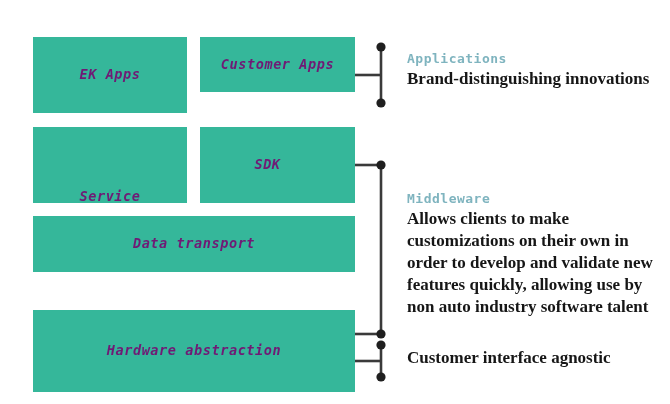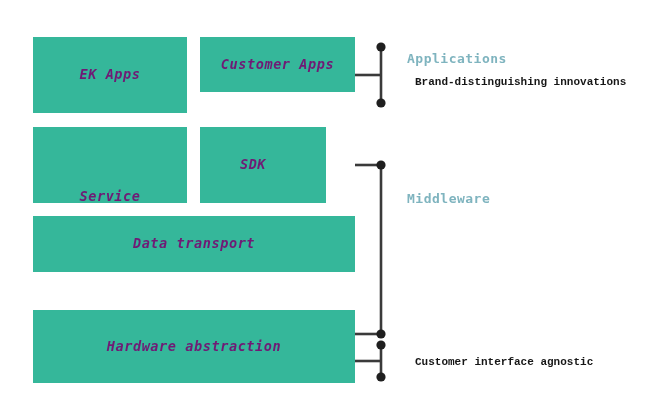--- a/index.html
+++ b/index.html
@@ -41,25 +41,25 @@
     white-space: nowrap;
     text-align: center;
     line-height: 1;
   }
 
   
   .box-ek-apps        { left: 33px;  top: 37px;  width: 154px; height: 76px; }
   .box-customer-apps  { left: 200px; top: 37px;  width: 155px; height: 55px; }
   
   .box-service        { left: 33px;  top: 127px; width: 154px; height: 76px; align-items: flex-end; }
-  .box-sdk            { left: 200px; top: 127px; width: 126px; height: 76px; }
+  .box-sdk            { left: 200px; top: 127px; width: 155px; height: 76px; }
   
   .box-data-transport { left: 33px;  top: 216px; width: 322px; height: 56px; }
   
-  .box-hardware-abs   { left: 33px;  top: 310px; width: 322px; height: 73px; }
+  .box-hardware-abs   { left: 33px;  top: 310px; width: 322px; height: 82px; }
 
   .box-sdk .layer-label { position: relative; left: -10px; }
 
   
   #connectors {
     position: absolute;
     left: 0; top: 0;
     width: 670px;
     height: 404px;
     pointer-events: none;
@@ -73,26 +73,26 @@
     font-family: "DejaVu Sans Mono", "Liberation Mono", monospace;
     font-weight: bold;
     font-size: 13px;
     letter-spacing: 0.5px;
     color: #7fb4bf;
     line-height: 1.15;
     white-space: nowrap;
     margin: 0 0 1px 0;
   }
   .annotation-body {
-    font-family: Liberation Mono, monospace;
+    font-family: Liberation Serif, serif;
     font-weight: bold;
-    font-size: 11px;
+    font-size: 17px;
     color: #161616;
     line-height: 1.30;
-    margin: 8px;
+    margin: 0;
   }
 
   .ann-applications { left: 407px; top: 52px;  width: 250px; }
   .ann-middleware   { left: 407px; top: 192px; width: 246px; }
   .ann-hardware     { left: 407px; top: 347px; width: 250px; }
 </style>
 </head>
 <body>
 
 <div id="stack-diagram">
@@ -146,19 +146,20 @@
     </g>
   </svg>
 
   <div class="annotation ann-applications">
     <div class="annotation-title">Applications</div>
     <div class="annotation-body">Brand-distinguishing innovations</div>
   </div>
 
   <div class="annotation ann-middleware">
     <div class="annotation-title">Middleware</div>
+    <div class="annotation-body">Allows clients to make customizations on their own in order to develop and validate new features quickly, allowing use by non auto industry software talent</div>
   </div>
 
   <div class="annotation ann-hardware">
     <div class="annotation-body">Customer interface agnostic</div>
   </div>
 
 </div>
 
 </body></html>

